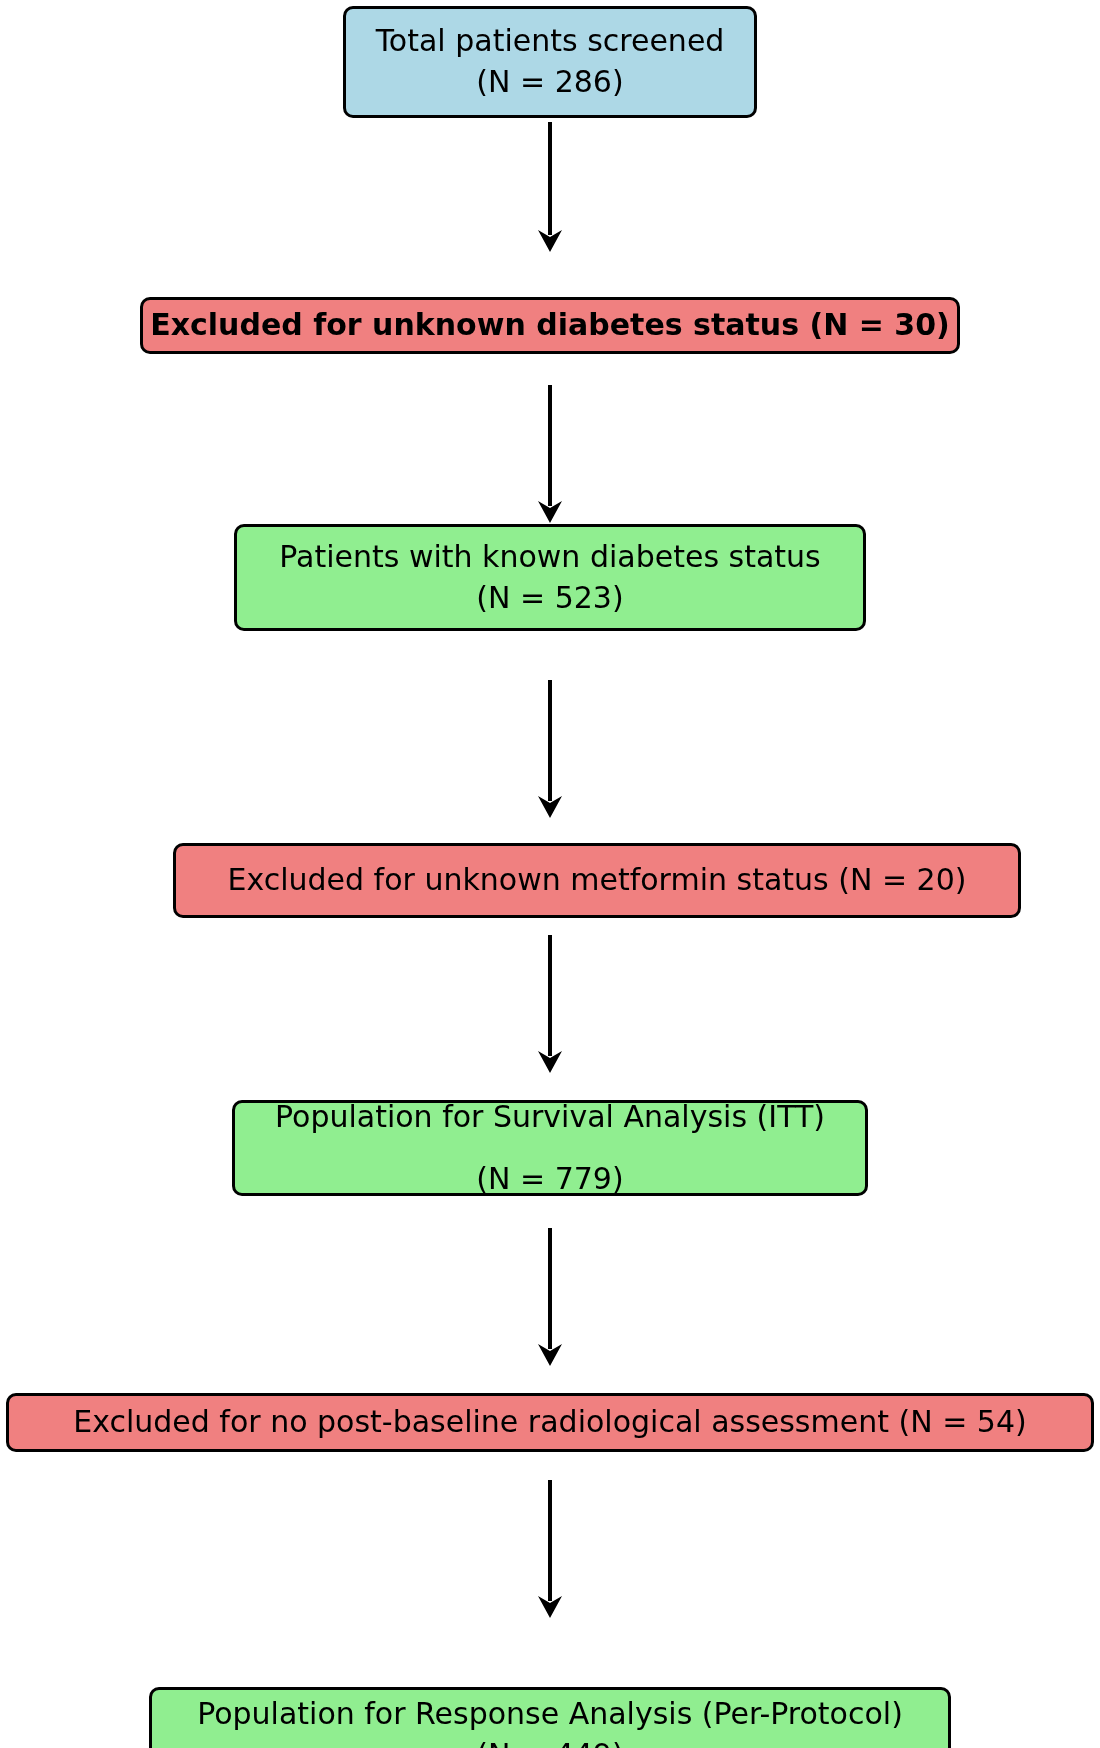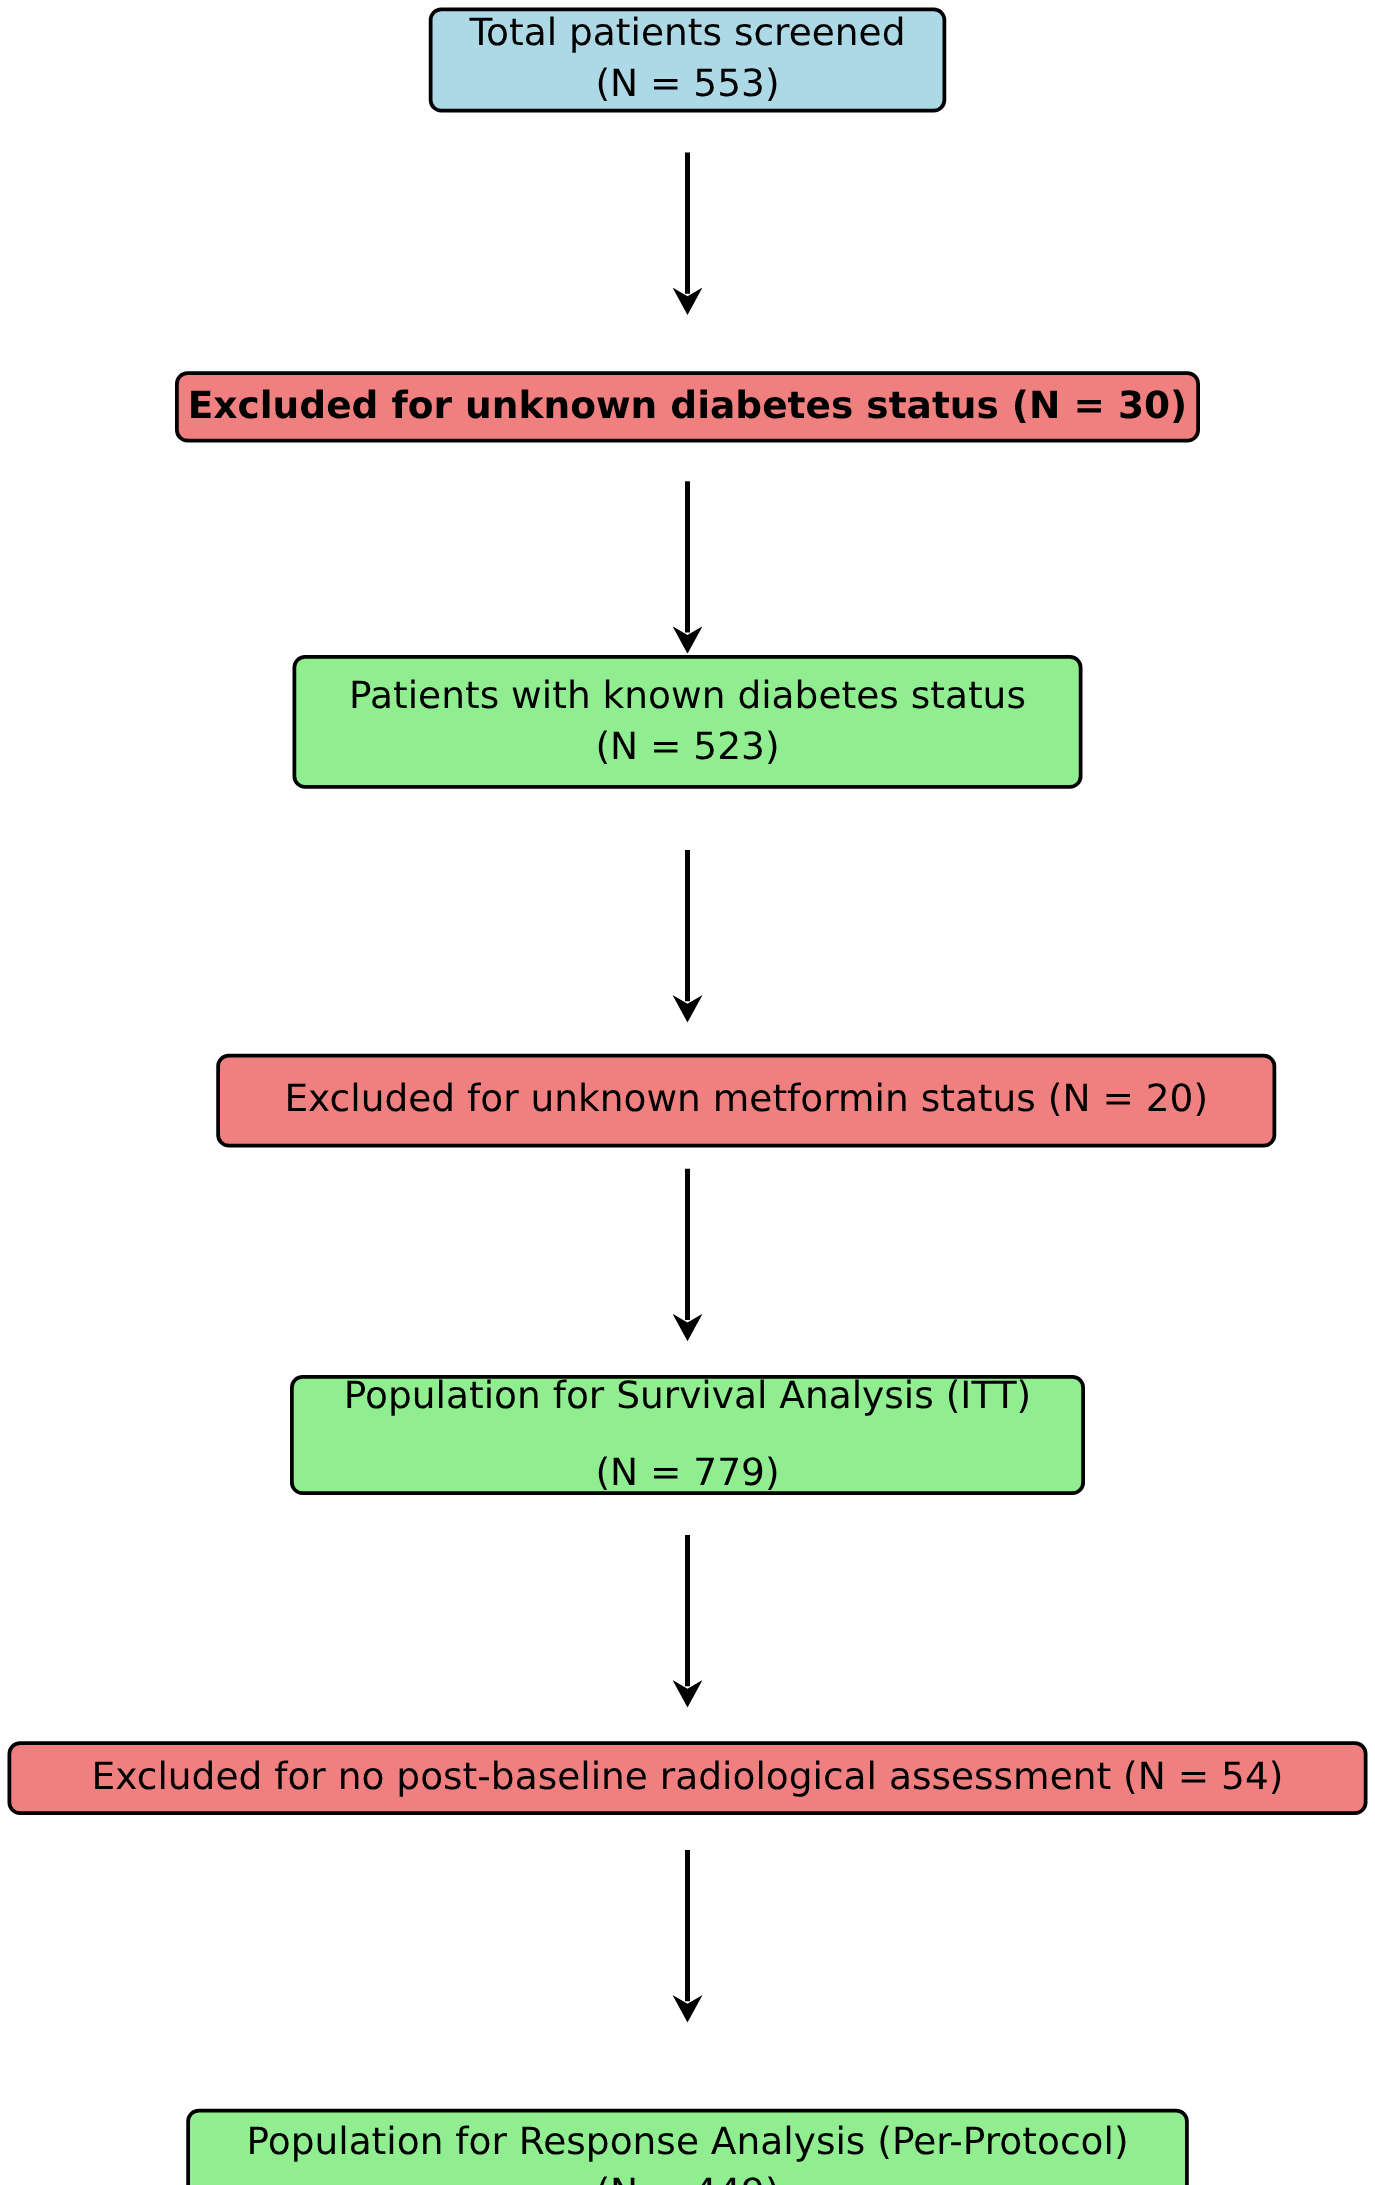--- a/index.html
+++ b/index.html
@@ -27,21 +27,21 @@
     justify-content: center;
     text-align: center;
     color: #000000;
     font-size: 30px;
     line-height: 1.36;
     white-space: nowrap;
   }
   .node .line { display: block; }
 
   
-  .n1 { top: 6px;    left: 343px; width: 414px;  height: 84px; }
+  .n1 { top: 6px;    left: 343px; width: 414px;  height: 112px; }
   .n2 { top: 297px;  left: 140px; width: 820px;  height: 57px; font-weight: bold; }
   .n3 { top: 524px;  left: 234px; width: 632px;  height: 107px; }
   .n4 { top: 843px;  left: 126px; width: 848px;  height: 75px; margin-left: 47px; }
   .n5 { top: 1100px; left: 232px; width: 636px;  height: 96px; }
   .n6 { top: 1393px; left: 6px;   width: 1088px; height: 59px; }
   .n7 { top: 1647px; left: 149px; width: 802px;  height: 95px; }
 
   
   .arrow {
     position: absolute;
@@ -72,21 +72,21 @@
   .a5 { top: 1228px; height: 138px; }
   .a6 { top: 1480px; height: 138px; }
 </style>
 </head>
 <body>
 
 <div class="canvas">
 
   <div class="node n1" style="background-color: rgb(173, 216, 230);">
     <span class="line">Total patients screened</span>
-    <span class="line">(N = 553)</span>
+    <span class="line">(N = 286)</span>
   </div>
 
   <div class="arrow a1">
     <span class="shaft"></span>
     <span class="head"></span>
   </div>
 
   <div class="node n2" style="background-color: rgb(240, 128, 128);">
     <span class="line">Excluded for unknown diabetes status (N = 30)</span>
   </div>

